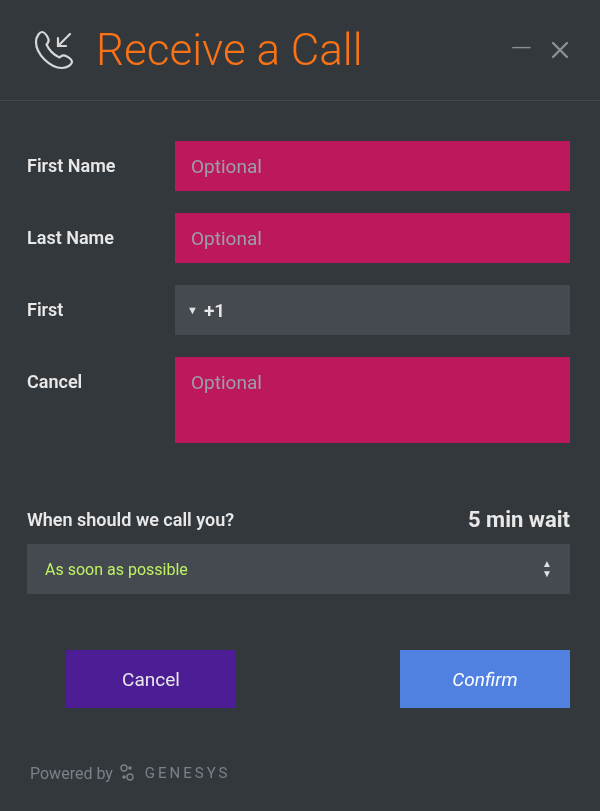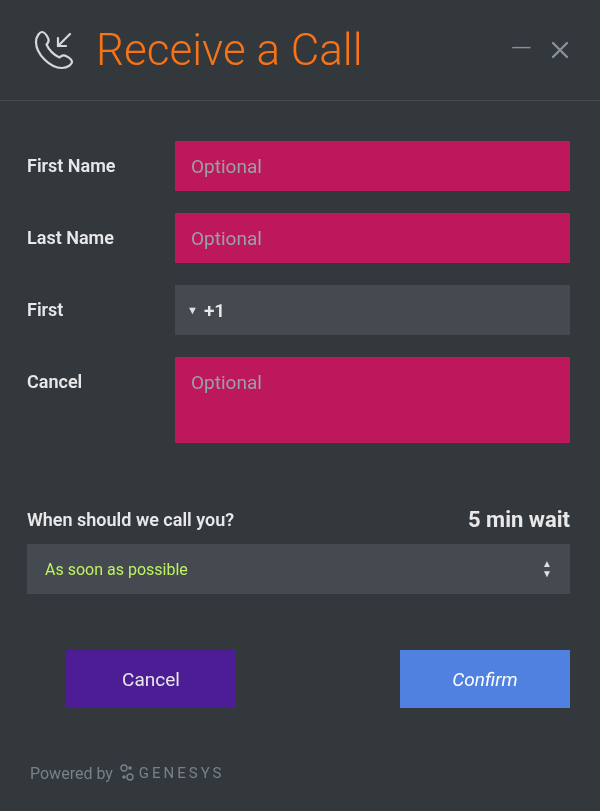--- a/index.html
+++ b/index.html
@@ -190,21 +190,21 @@
       color: #7a8188;
       font-size: 16px;
       gap: 6px;
     }
     .footer-brand {
       letter-spacing: 3px;
       color: #7a8188;
       font-size: 15px;
       display: flex;
       align-items: center;
-      gap: 4px;
+      gap: 10px;
     }
   </style>
 </head>
 <body>
 
 <div class="dialog">
 
   <div class="header">
     <span class="header-icon">
       <svg width="48" height="48" viewBox="0 0 48 48" fill="none">

